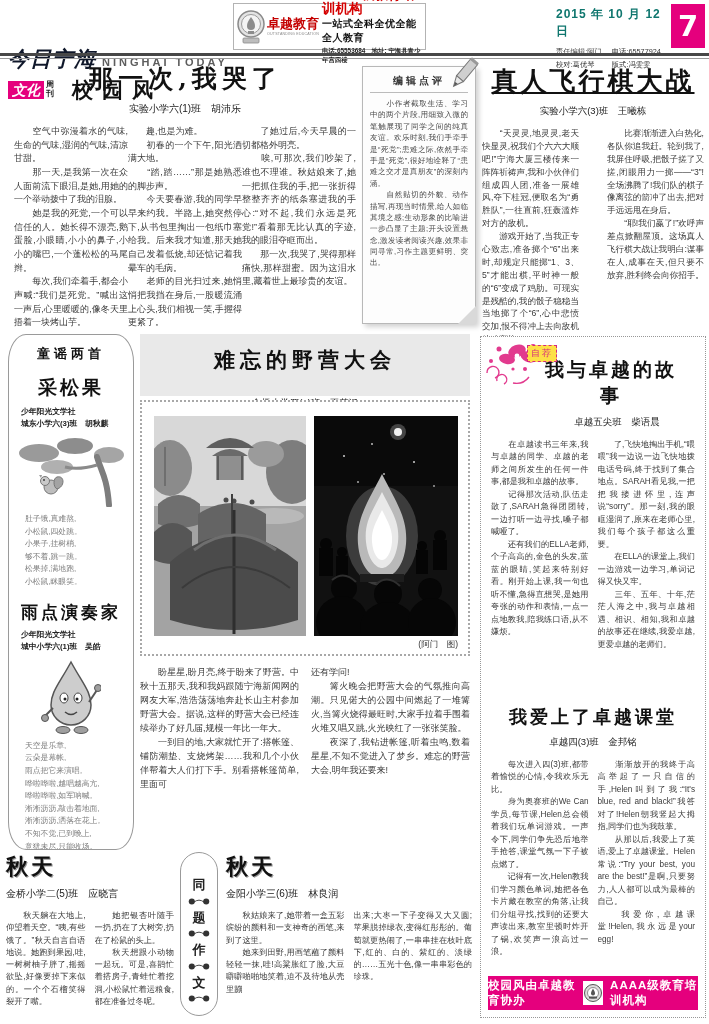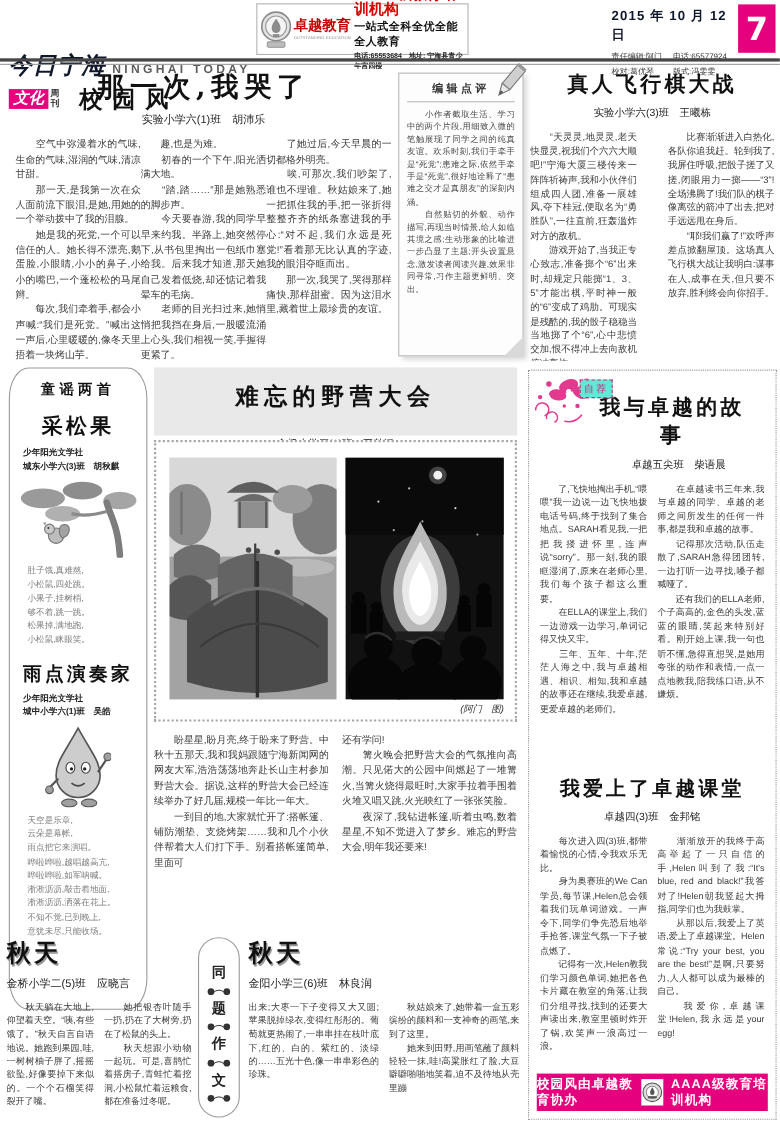--- a/index.html
+++ b/index.html
@@ -21,21 +21,21 @@
   .adbox{left:233px;top:3px;width:193px;height:47px;border:1px solid #b3b3b3;display:flex;align-items:center;padding:1px 3px;box-sizing:border-box;background:#fff;}
   .ad-logo{width:28px;height:36px;flex:0 0 28px;}
   .ad-brandcol{width:52px;margin-left:2px;}
   .ad-brand{font-family:"DejaVu Serif",serif;font-weight:bold;font-size:13px;color:#c40000;line-height:1.05;}
   .ad-branden{font-size:3.6px;color:#888;letter-spacing:.2px;margin-top:1px;}
   .ad-right{margin-left:3px;flex:1;}
   .ad-headline{font-size:13.5px;font-weight:bold;color:#d40000;letter-spacing:0px;line-height:1.05;}
   .ad-subline{font-size:10px;font-weight:bold;color:#101010;margin-top:1px;letter-spacing:.5px;}
   .ad-contact{font-size:6.4px;font-weight:bold;color:#222;margin-top:2px;}
   .hdr-meta{left:556px;top:6px;width:112px;}
-  .hdr-date{font-size:12px;font-weight:bold;letter-spacing:1px;color:#0f172a;}
+  .hdr-date{font-size:12px;font-weight:bold;letter-spacing:1px;color:#0f766e;}
   .hdr-grid{display:flex;gap:10px;margin-top:5px;}
   .hdr-grid div{font-size:7.3px;line-height:1.8;color:#333;}
   .pageno{left:671px;top:4px;width:34px;height:44px;background:#e5007d;color:#fff;display:flex;align-items:center;justify-content:center;
           font-size:29px;font-weight:bold;font-family:"DejaVu Sans",sans-serif;}
   
   .ttl{font-family:"DejaVu Serif",serif;text-align:center;color:#111;}
   .byline{text-align:center;color:#222;}
   .cols{display:flex;}
   .col{flex:1;text-align:justify;white-space:pre-line;overflow:hidden;color:#3a3a3a;}
   
@@ -48,49 +48,49 @@
   .editor{left:362px;top:66px;width:114px;height:258px;border:1px solid #b8b8b8;background:#fdfdfd;
           box-shadow:3px 3px 5px rgba(0,0,0,.18);box-sizing:border-box;padding:7px 7px;}
   .editor-label{font-size:10px;font-weight:bold;letter-spacing:3px;text-align:center;color:#333;
                 border-bottom:1px solid #bbb;padding-bottom:4px;}
   .editor-text{margin-top:5px;font-size:7.6px;line-height:1.5;text-align:justify;color:#4a4a4a;white-space:pre-line;overflow:hidden;height:212px;}
   .pencil{position:absolute;top:-12px;right:-10px;width:40px;height:40px;}
   .curl{position:absolute;right:-1px;bottom:-1px;width:0;height:0;border-style:solid;border-width:0 0 18px 18px;
         border-color:transparent transparent #d9d9d9 transparent;}
   
   .a2{left:482px;top:64px;width:222px;}
-  .a2 .ttl{font-size:19px;font-weight:bold;letter-spacing:3px;}
+  .a2 .ttl{font-size:26px;font-weight:bold;letter-spacing:3px;text-decoration:underline;}
   .a2 .byline{font-size:9.5px;margin-top:6px;}
   .a2 .cols{margin-top:9px;height:210px;gap:28px;}
   .a2 .col{font-size:8.6px;line-height:1.5;}
   
-  .rhymes{left:8px;top:334px;width:126px;height:584px;border:1.5px solid #9a9a9a;border-radius:18px/28px;
+  .rhymes{left:8px;top:334px;width:126px;height:516px;border:1.5px solid #9a9a9a;border-radius:18px/28px;
           box-sizing:border-box;padding:10px 8px;overflow:hidden;background:#fff;}
   .rh-hdr{font-family:"DejaVu Serif",serif;font-size:13px;font-weight:bold;letter-spacing:4px;text-align:center;color:#111;}
   .rh-ttl{font-family:"DejaVu Serif",serif;font-size:19px;font-weight:bold;letter-spacing:3px;text-align:center;color:#111;margin-top:12px;}
   .rh-ttl2{margin-top:12px;font-size:17px;}
   .rh-cred{font-size:7.8px;font-weight:bold;color:#222;line-height:1.6;margin-top:5px;padding-left:4px;}
   .rh-art{display:block;margin:6px auto 0;}
   .rh-lines{font-size:7.8px;color:#7e7e7e;line-height:1.62;margin-top:6px;padding-left:8px;white-space:pre-line;}
   
   .camp{left:140px;top:334px;width:330px;}
   .camp-head{height:62px;background:#e9e9e9;text-align:center;padding-top:12px;box-sizing:border-box;}
   .camp-head .ttl{font-size:21px;font-weight:bold;letter-spacing:5px;}
   .camp-head .byline{font-size:9.5px;margin-top:23px;}
   .photo-frame{margin-top:4px;border:2px dotted #a8a8a8;height:252px;position:relative;background:#fff;}
   .photo-l{position:absolute;left:12px;top:14px;}
   .photo-r{position:absolute;left:172px;top:14px;}
-  .photo-cap{position:absolute;right:10px;bottom:3px;font-size:8.5px;color:#333;font-style:italic;}
+  .photo-cap{position:absolute;right:10px;bottom:3px;font-size:8.5px;color:#333;}
   .camp-body{margin-top:10px;height:162px;gap:12px;}
   .camp-body .col{font-size:9px;line-height:1.55;}
   
   .promo{left:480px;top:336px;width:226px;height:682px;border:1.5px dotted #979797;box-sizing:border-box;background:#fff;}
   .flower{position:absolute;left:2px;top:2px;}
   .badge{position:absolute;left:46px;top:8px;font-size:9px;color:#d6287e;border:1px dashed #d6287e;
-         padding:1px 3px;letter-spacing:2px;background:#5eead4;}
+         padding:1px 3px;letter-spacing:2px;background:#fde047;}
   .s1ttl{margin:20px 20px 0 56px;font-size:19px;font-weight:bold;letter-spacing:3px;}
   .s1by{font-size:9.5px;margin:7px 8px 0 56px;}
   .sbody{margin:10px 10px 0;gap:9px;}
   .sbody .col{font-size:8.2px;line-height:1.52;}
   .sbody1{height:250px;}
   .s2ttl{margin-top:16px;font-size:18px;font-weight:bold;letter-spacing:3px;}
   .s2by{font-size:9.5px;margin-top:7px;}
   .sbody2{height:248px;}
   .banner{position:absolute;left:7px;right:7px;bottom:7px;height:34px;background:#e5007d;color:#fff;
           display:flex;align-items:center;justify-content:center;gap:7px;font-size:11.5px;font-weight:bold;letter-spacing:1px;}
@@ -362,26 +362,26 @@
       <circle cx="42" cy="30" r="2"></circle>
         <circle cx="30" cy="30" r="1.6"></circle>
     </g>
     <circle cx="34" cy="17" r="2.4" fill="#fff"></circle>
   </svg>
   <div class="badge">自荐</div>
 
   <div class="ttl s1ttl">我与卓越的故事</div>
   <div class="byline s1by">卓越五尖班　柴语晨</div>
   <div class="cols sbody sbody1">
+    <div class="col">　　在卓越读书三年来,我与卓越的同学、卓越的老师之间所发生的任何一件事,都是我和卓越的故事。
+　　记得那次活动,队伍走散了,SARAH急得团团转,一边打听一边寻找,嗓子都喊哑了。
+　　还有我们的ELLA老师,个子高高的,金色的头发,蓝蓝的眼睛,笑起来特别好看。刚开始上课,我一句也听不懂,急得直想哭,是她用夸张的动作和表情,一点一点地教我,陪我练口语,从不嫌烦。</div>
     <div class="col">　　了,飞快地掏出手机,“喂喂”我一边说一边飞快地拨电话号码,终于找到了集合地点。SARAH看见我,一把把我搂进怀里,连声说“sorry”。那一刻,我的眼眶湿润了,原来在老师心里,我们每个孩子都这么重要。
 　　在ELLA的课堂上,我们一边游戏一边学习,单词记得又快又牢。
 　　三年、五年、十年,茫茫人海之中,我与卓越相遇、相识、相知,我和卓越的故事还在继续,我爱卓越,更爱卓越的老师们。</div>
-    <div class="col">　　在卓越读书三年来,我与卓越的同学、卓越的老师之间所发生的任何一件事,都是我和卓越的故事。
-　　记得那次活动,队伍走散了,SARAH急得团团转,一边打听一边寻找,嗓子都喊哑了。
-　　还有我们的ELLA老师,个子高高的,金色的头发,蓝蓝的眼睛,笑起来特别好看。刚开始上课,我一句也听不懂,急得直想哭,是她用夸张的动作和表情,一点一点地教我,陪我练口语,从不嫌烦。</div>
   </div>
 
   <div class="ttl s2ttl">我爱上了卓越课堂</div>
   <div class="byline s2by">卓越四(3)班　金邦铭</div>
   <div class="cols sbody sbody2">
     <div class="col">　　每次进入四(3)班,都带着愉悦的心情,令我欢乐无比。
 　　身为奥赛班的We Can学员,每节课,Helen总会领着我们玩单词游戏。一声令下,同学们争先恐后地举手抢答,课堂气氛一下子被点燃了。
 　　记得有一次,Helen教我们学习颜色单词,她把各色卡片藏在教室的角落,让我们分组寻找,找到的还要大声读出来,教室里顿时炸开了锅,欢笑声一浪高过一浪。</div>
     <div class="col">　　渐渐放开的我终于高高举起了一只自信的手,Helen叫到了我:“It's blue, red and black!”我答对了!Helen朝我竖起大拇指,同学们也为我鼓掌。
 　　从那以后,我爱上了英语,爱上了卓越课堂。Helen常说:“Try your best, you are the best!”是啊,只要努力,人人都可以成为最棒的自己。
@@ -436,18 +436,18 @@
       <circle cx="4" cy="5" r="3.4" fill="#333"></circle>
       <circle cx="20" cy="5" r="3.4" fill="#333"></circle>
       <path d="M6 6 Q12 1 18 6" fill="none" stroke="#333" stroke-width="1"></path>
     </svg>
 </div>
 
 <div class="abs essay essay2">
   <div class="ttl">秋天</div>
   <div class="byline">金阳小学三(6)班　林良润</div>
   <div class="cols">
-    <div class="col">出来;大枣一下子变得又大又圆;苹果脱掉绿衣,变得红彤彤的。葡萄就更热闹了,一串串挂在枝叶底下,红的、白的、紫红的、淡绿的……五光十色,像一串串彩色的珍珠。</div>
     <div class="col">　　秋姑娘来了,她带着一盒五彩缤纷的颜料和一支神奇的画笔,来到了这里。
 　　她来到田野,用画笔蘸了颜料轻轻一抹,哇!高粱胀红了脸,大豆噼噼啪啪地笑着,迫不及待地从壳里蹦</div>
+    <div class="col">出来;大枣一下子变得又大又圆;苹果脱掉绿衣,变得红彤彤的。葡萄就更热闹了,一串串挂在枝叶底下,红的、白的、紫红的、淡绿的……五光十色,像一串串彩色的珍珠。</div>
   </div>
 
 </div>
 
 </body></html>

